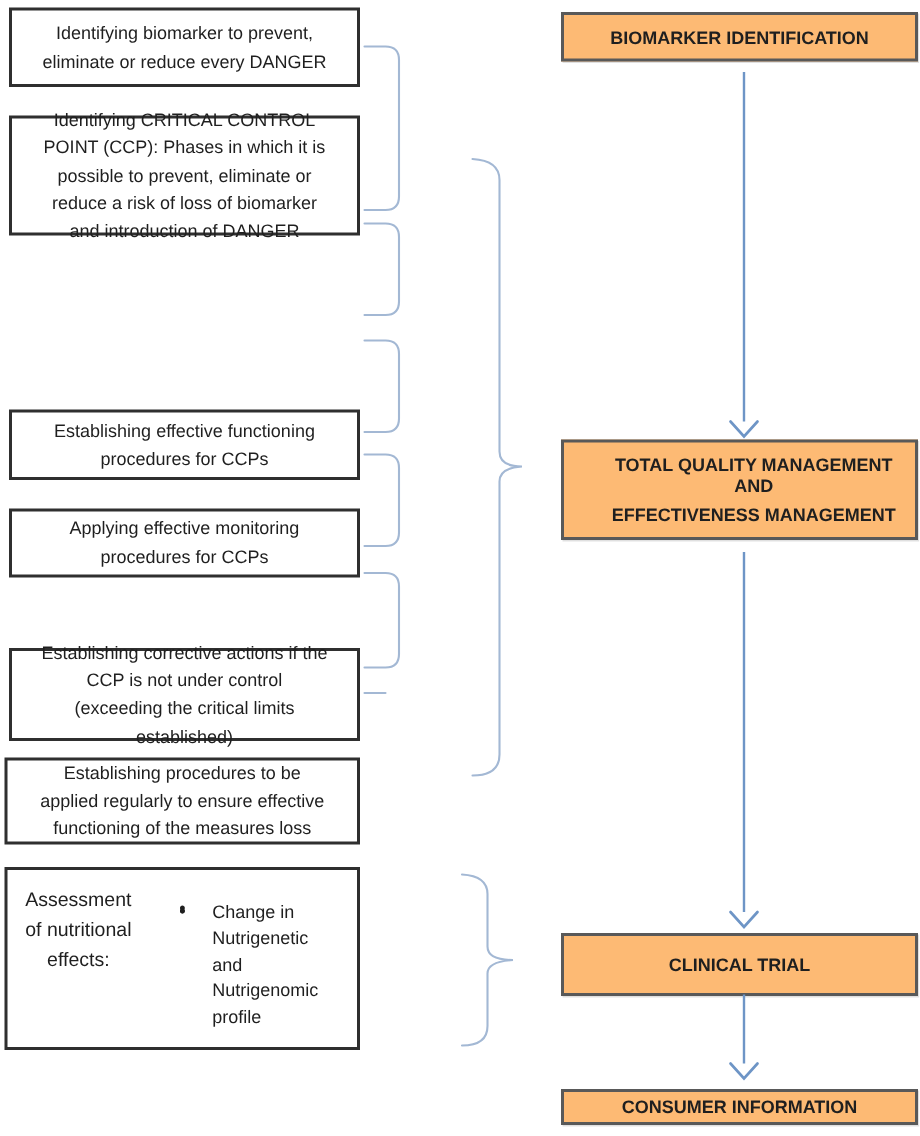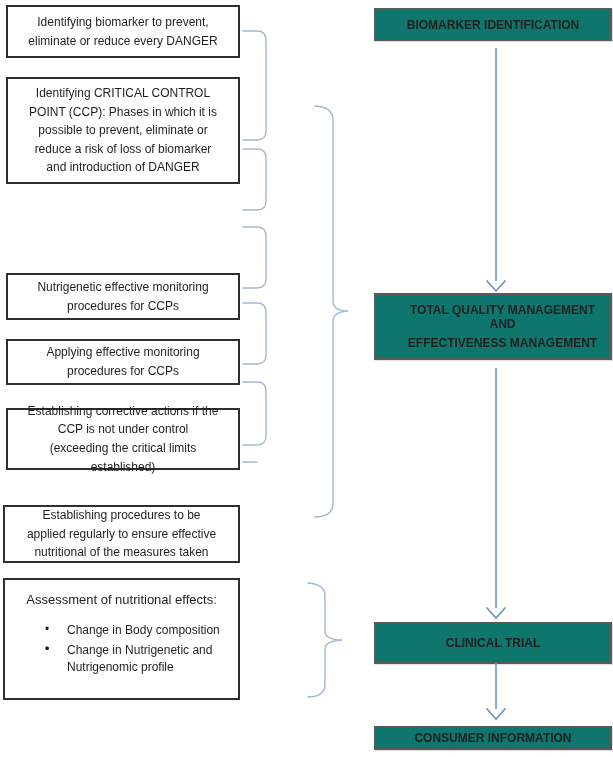--- a/index.html
+++ b/index.html
@@ -28,33 +28,33 @@
     align-items: center;
     justify-content: flex-end;
     text-align: center;
     font-size: 12px;
     line-height: 1.55;
     padding: 2px 19px;
   }
   .rbox {
     position: absolute;
     border: 2px solid var(--right_box_border);
-    background: #0f766e;
+    background: #fdba74;
     display: flex;
     flex-direction: column;
     align-items: center;
     justify-content: space-evenly;
     text-align: center;
     font-weight: bold;
     font-size: 12px;
     padding: 2px 4px;
     box-shadow: 1px 1px 0 rgba(0,0,0,0.12);
   }
   .abox {
-    flex-direction: column;
+    flex-direction: row;
     align-items: stretch;
     justify-content: flex-start;
     text-align: left;
     padding: 6px 10px;
   }
   .abox .atitle {
     text-align: center;
     font-size: 13px;
     margin-top: 4px;
   }
@@ -88,47 +88,46 @@
 </style>
 </head>
 <body>
 
 <div class="canvas">
 
   <div class="lbox" style="left:6px; top:5px; width:234px; height:53px">
     <span>Identifying biomarker to prevent, eliminate or reduce every DANGER</span>
   </div>
 
-  <div class="lbox" style="left:6px; top:77px; width:234px; height:107px">
+  <div class="lbox" style="left:6px; top:77px; width:234px; height:80px">
     <span>Identifying CRITICAL CONTROL POINT (CCP): Phases in which it is possible to prevent, eliminate or reduce a risk of loss of biomarker and introduction of DANGER</span>
   </div>
 
 
   <div class="lbox" style="left:6px; top:273px; width:234px; height:47px">
-    <span>Nutrigenetic effective monitoring procedures for CCPs</span>
+    <span>Establishing effective functioning procedures for CCPs</span>
   </div>
 
   <div class="lbox" style="left:6px; top:339px; width:234px; height:46px">
     <span>Applying effective monitoring procedures for CCPs</span>
   </div>
 
-  <div class="lbox" style="left:6px; top:408px; width:234px; height:62px">
+  <div class="lbox" style="left:6px; top:432px; width:234px; height:62px">
     <span>Establishing corrective actions if the CCP is not under control (exceeding the critical limits established)</span>
   </div>
 
   <div class="lbox" style="left:3px; top:505px; width:237px; height:58px">
-    <span>Establishing procedures to be applied regularly to ensure effective nutritional of the measures taken</span>
+    <span>Establishing procedures to be applied regularly to ensure effective functioning of the measures loss</span>
   </div>
 
   <div class="lbox abox" style="left:3px; top:578px; width:237px; height:122px">
     <div class="atitle">Assessment of nutritional effects:</div>
     <ul>
       <li>
         <span class="bullet-dot">•</span>
-        <span>Change in Body composition</span>
       </li>
       <li>
         <span class="bullet-dot">•</span>
       </li>
       <li>
         <span class="bullet-dot">•</span>
         <span>Change in Nutrigenetic and Nutrigenomic profile</span>
       </li>
     </ul>
   </div>

